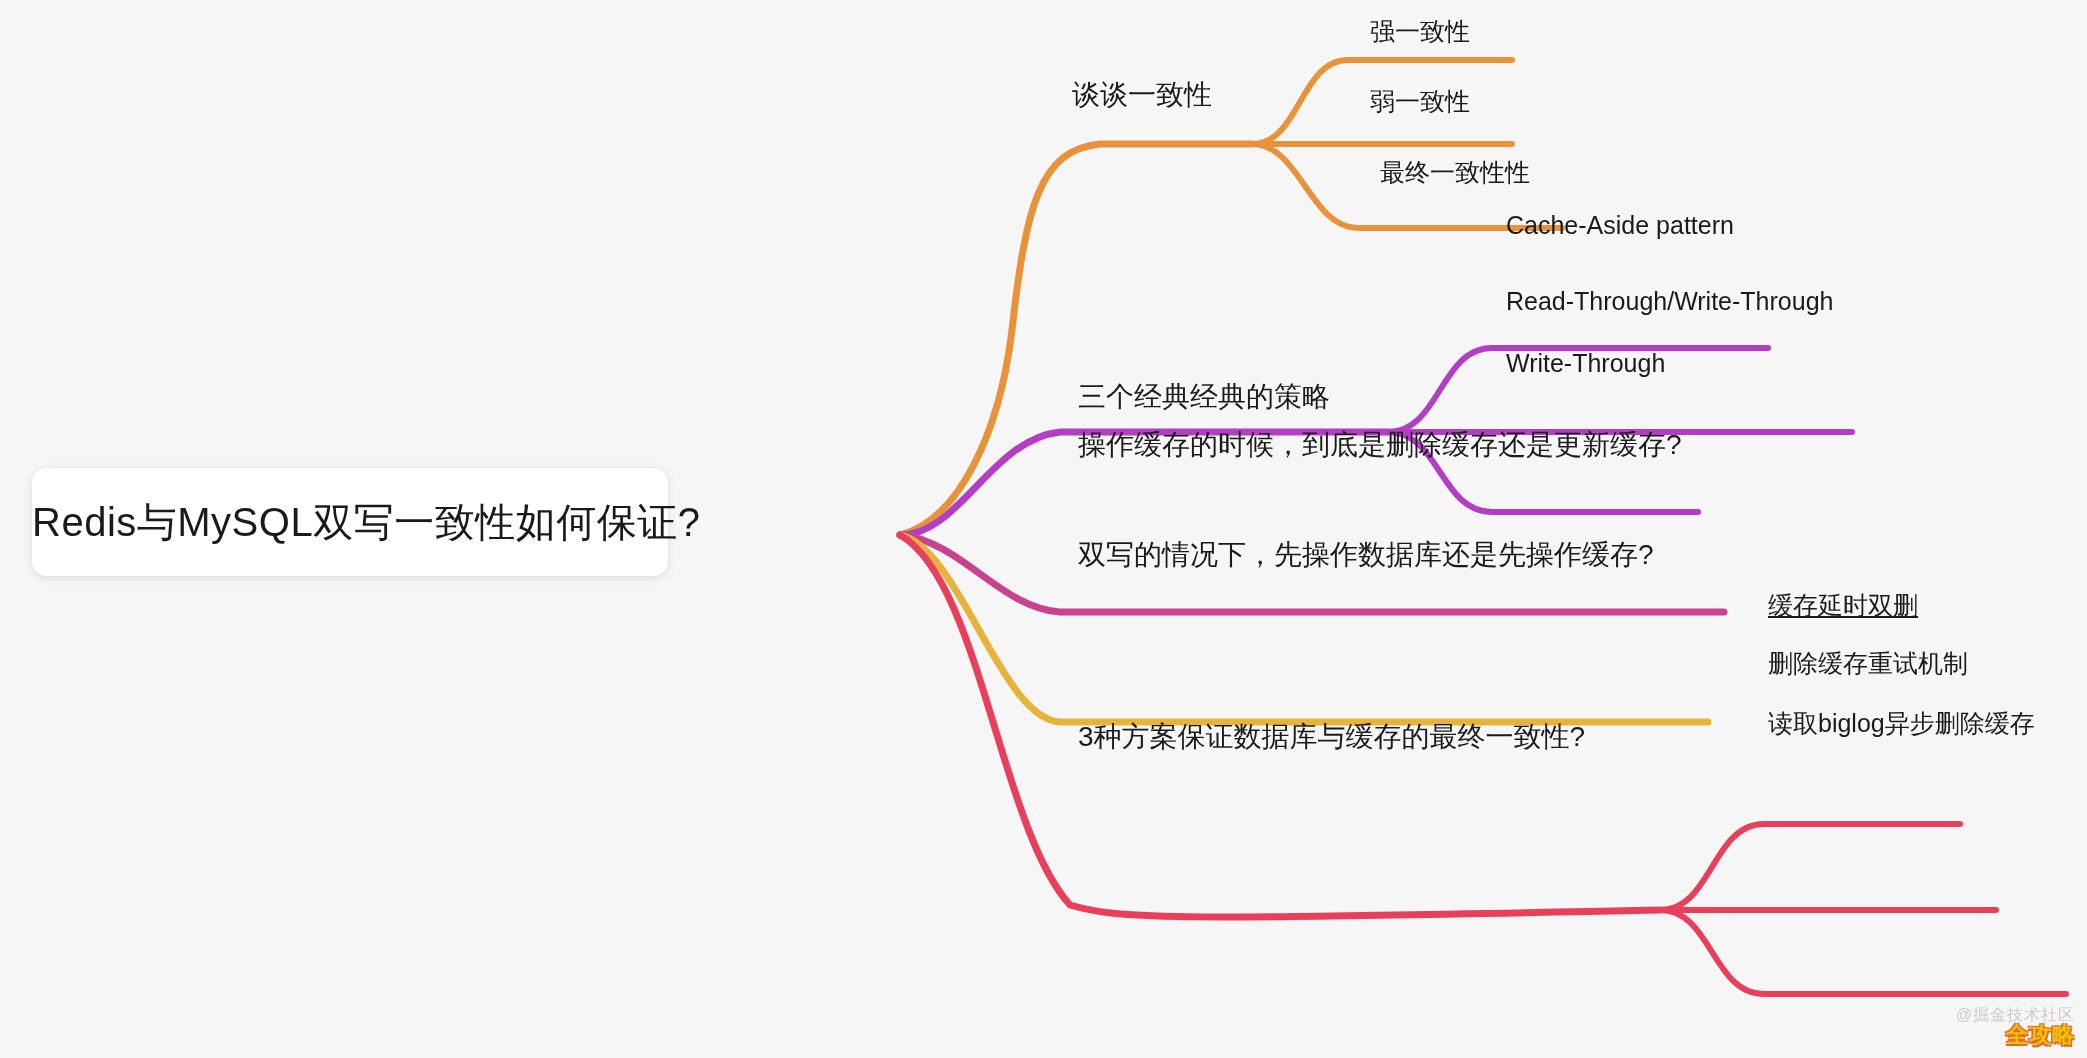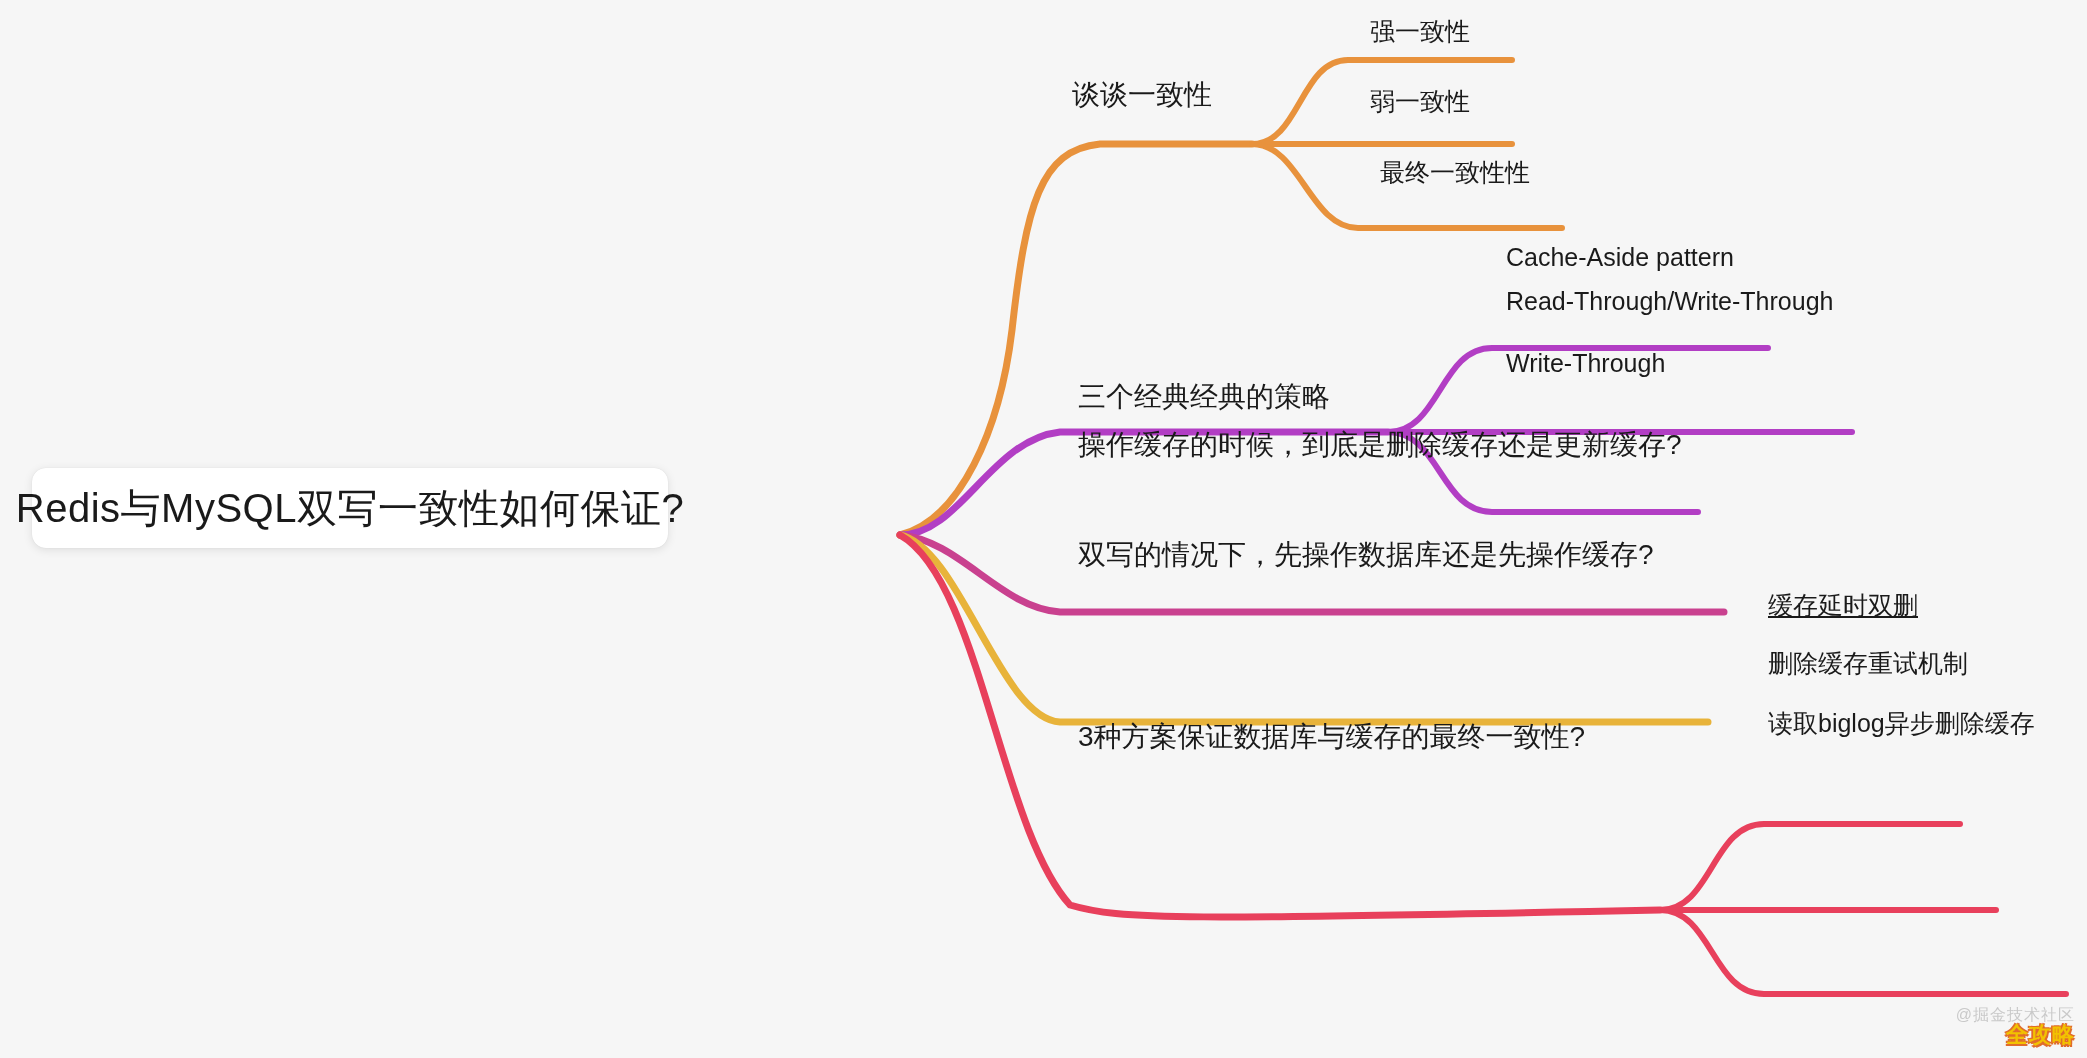--- a/index.html
+++ b/index.html
@@ -26,27 +26,27 @@
     width: 2087px;
     height: 1058px;
     pointer-events: none;
   }
   
   .root-node {
     position: absolute;
     left: 32px;
     top: 468px;
     width: 636px;
-    height: 80px;
+    height: 108px;
     background: #ffffff;
     border-radius: 14px;
     box-shadow: 0 2px 10px rgba(0,0,0,0.10), 0 0 1px rgba(0,0,0,0.12);
     display: flex;
     align-items: center;
-    justify-content: center;
+    justify-content: flex-start;
   }
   .root-label {
     font-size: 40px;
     color: #1a1a1a;
     letter-spacing: 0.5px;
     white-space: nowrap;
   }
   
   .node {
     position: absolute;
@@ -124,21 +124,21 @@
   <div class="root-node">
     <span class="root-label">Redis与MySQL双写一致性如何保证?</span>
   </div>
 
   <div class="node lvl1" style="left:1072px; top:80px;">谈谈一致性</div>
   <div class="node lvl2" style="left:1370px; top:18px;">强一致性</div>
   <div class="node lvl2" style="left:1370px; top:88px;">弱一致性</div>
   <div class="node lvl2" style="left:1380px; top:148px;margin-top:11px;">最终一致性性</div>
 
   <div class="node lvl1" style="left:1078px; top:382px;">三个经典经典的策略</div>
-  <div class="node lvl2" style="left:1506px; top:244px;text-align:right;">Cache-Aside pattern</div>
+  <div class="node lvl2" style="left:1506px; top:212px;text-align:right;">Cache-Aside pattern</div>
   <div class="node lvl2" style="left:1506px; top:288px;">Read-Through/Write-Through</div>
   <div class="node lvl2" style="left:1506px; top:350px;">Write-Through</div>
 
   <div class="node lvl1" style="left:1078px; top:540px;">双写的情况下，先操作数据库还是先操作缓存?</div>
 
   <div class="node lvl1" style="left:1078px; top:430px;">操作缓存的时候，到底是删除缓存还是更新缓存?</div>
 
   <div class="node lvl1" style="left:1078px; top:722px;">3种方案保证数据库与缓存的最终一致性?</div>
   <div class="node lvl2" style="left:1768px; top:592px;text-decoration:underline;">缓存延时双删</div>
   <div class="node lvl2" style="left:1768px; top:650px;">删除缓存重试机制</div>

